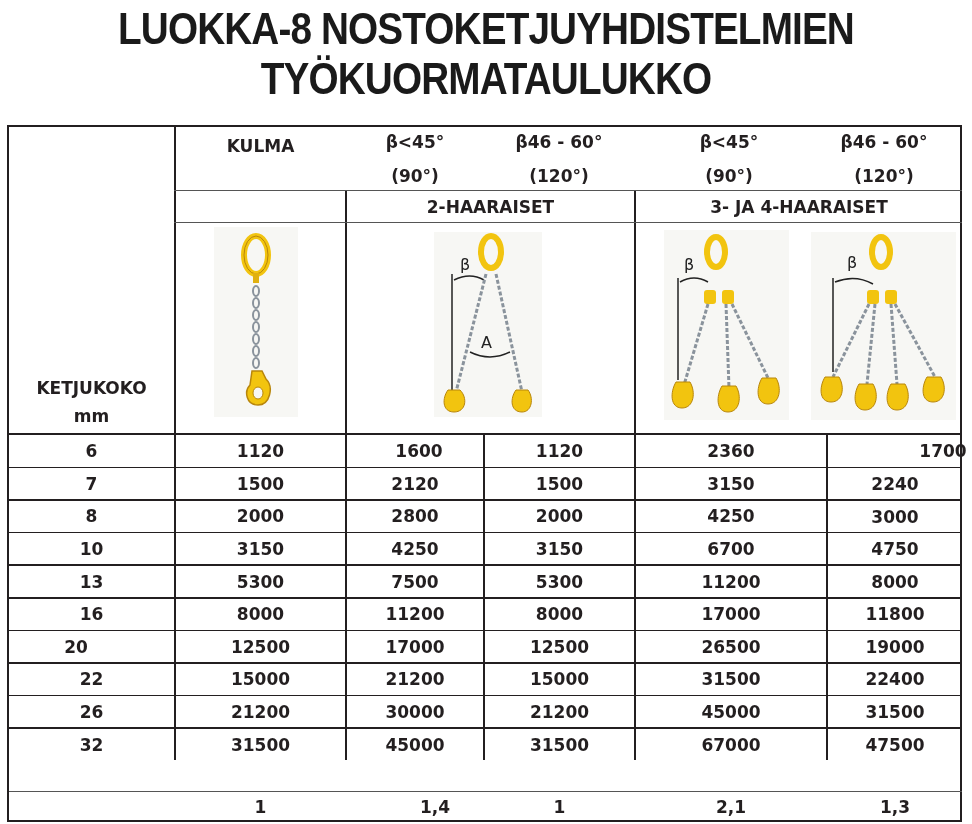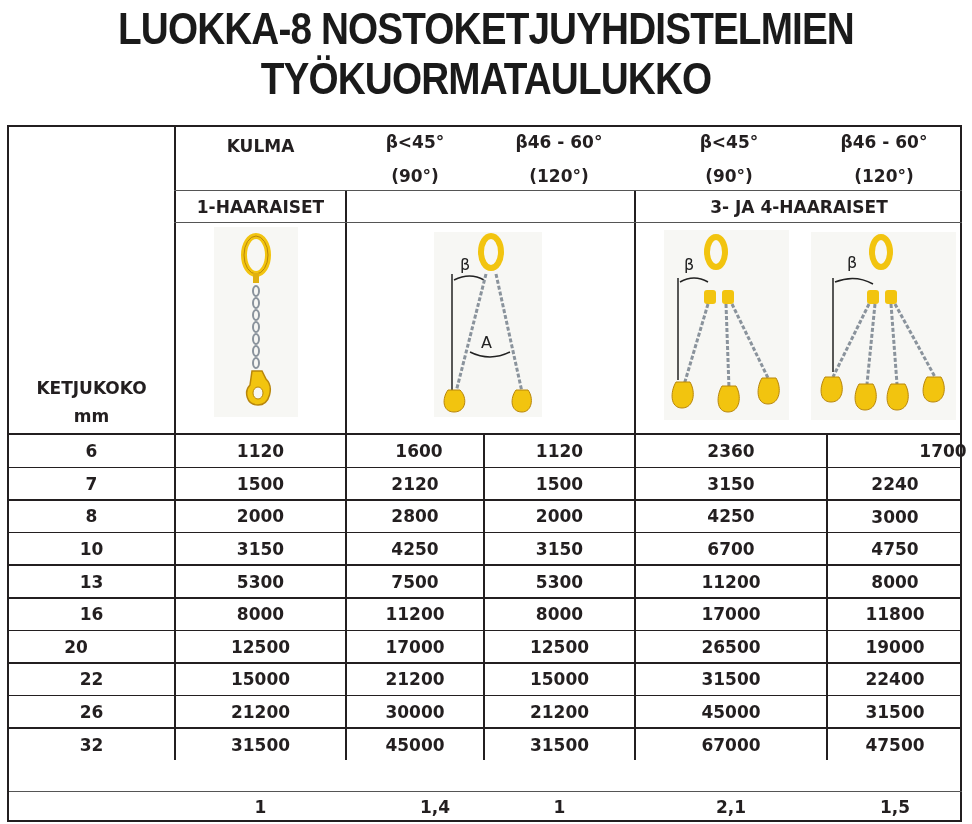--- a/index.html
+++ b/index.html
@@ -66,21 +66,21 @@
   </div>
   <div class="cell hdr" style="left:630px; top:0; width:180px; height:63px;">
     <span>β&lt;45°</span>
     <span>(90°)</span>
   </div>
   <div class="cell hdr" style="left:795px; top:0; width:160px; height:63px;">
     <span>β46 - 60°</span>
     <span>(120°)</span>
   </div>
 
-  <div class="cell" style="left:167px; top:64px; width:169px; height:31px;">1-HAARAISET</div>
+  <div class="cell" style="left:338px; top:64px; width:287px; height:31px;">2-HAARAISET</div>
   <div class="cell" style="left:627px; top:64px; width:326px; height:31px;">3- JA 4-HAARAISET</div>
 
   <div class="cell" style="left:0; top:245px; width:165px; height:60px; flex-direction:column; line-height:28px;">
     <span>KETJUKOKO</span>
     <span>mm</span>
   </div>
 
   <div class="pic" style="left:205px; top:100px; width:84px; height:190px;">
     <svg width="84" height="190" viewBox="0 0 84 190">
       <ellipse cx="42" cy="28" rx="12" ry="19" fill="none" stroke="#f2c40f" stroke-width="6"></ellipse>
@@ -218,15 +218,15 @@
       <div class="cell" style="left: 476px; top: 601.4px; width: 149px; height: 32.6px;">31500</div>
       <div class="cell" style="left: 627px; top: 601.4px; width: 190px; height: 32.6px;">67000</div>
       <div class="cell" style="left: 819px; top: 601.4px; width: 134px; height: 32.6px;">47500</div>
     </div>
 
   <div id="factors">
       <div class="cell" style="left: 167px; top: 665px; width: 169px; height: 30px;">1</div>
       <div class="cell" style="left: 358px; top: 665px; width: 136px; height: 30px;">1,4</div>
       <div class="cell" style="left: 476px; top: 665px; width: 149px; height: 30px;">1</div>
       <div class="cell" style="left: 627px; top: 665px; width: 190px; height: 30px;">2,1</div>
-      <div class="cell" style="left: 819px; top: 665px; width: 134px; height: 30px;">1,5</div>
+      <div class="cell" style="left: 819px; top: 665px; width: 134px; height: 30px;">1,3</div>
     </div>
 </div>
 
 </body></html>

